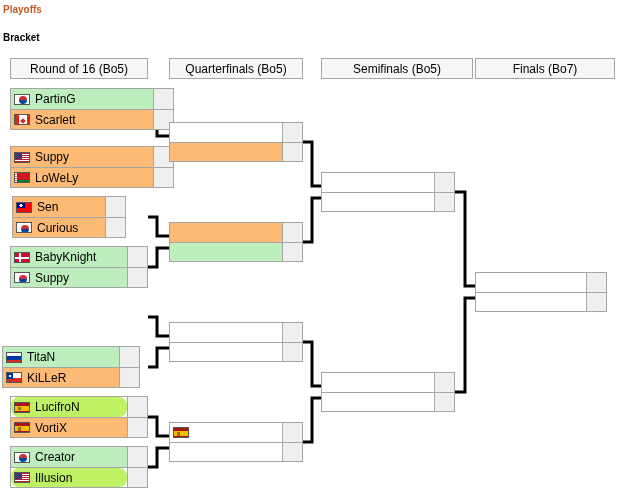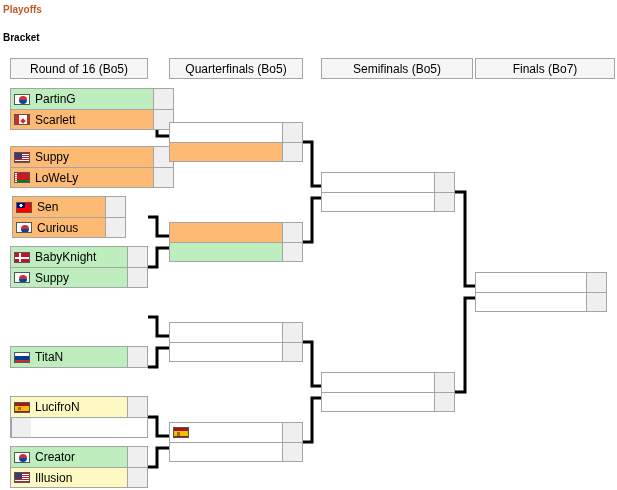--- a/index.html
+++ b/index.html
@@ -33,21 +33,21 @@
   }
   .slot { height: 20px; display: flex; align-items: stretch; }
   .small .slot { height: 19px; }
   .slot + .slot { border-top: 1px solid #a5a5a5; }
   .pcell {
     flex: 1; display: flex; align-items: center; gap: 5px;
     padding-left: 3px; overflow: hidden; background: #fff;
   }
   .pcell[data-race="p"] { background: #beeebe; }
   .pcell[data-race="z"] { background: #fdba74; }
-  .pcell[data-race="t"] { background: #fef9c3; }
+  .pcell[data-race="t"] { background: #bef264; border-radius: 8px; }
   .score {
     width: 20px; flex: none;
     border-left: 1px solid #a5a5a5;
     background: #efefef;
     font-size: 11px; text-align: center; line-height: 18px; color:#000;
   }
   .pname { font-size: 12px; color: #000; white-space: nowrap; }
   .flag {
     width: 16px; height: 11px; flex: none;
     border: 1px solid #555; position: relative; overflow: hidden;
@@ -197,39 +197,50 @@
     <div class="slot">
       <div class="pcell" data-race="p">
         <span class="flag" data-flag="kr"></span>
         <span class="pname">Suppy</span>
       </div>
       <div class="score"></div>
     </div>
   </div>
 
 
-  <div class="match" style="left:10px;top:346px;width:138px">
+  <div class="match" style="left:2px;top:346px;width:138px">
     <div class="slot">
       <div class="pcell" data-race="p">
         <span class="flag" data-flag="ru"></span>
         <span class="pname">TitaN</span>
+      </div>
+      <div class="score"></div>
+    </div>
+    <div class="slot">
+      <div class="pcell" data-race="z">
+        <span class="flag" data-flag="cl"></span>
+        <span class="pname">KiLLeR</span>
       </div>
       <div class="score"></div>
     </div>
   </div>
 
   <div class="match" style="left:10px;top:396px;width:138px">
     <div class="slot">
       <div class="pcell" data-race="t">
         <span class="flag" data-flag="es"></span>
         <span class="pname">LucifroN</span>
       </div>
       <div class="score"></div>
     </div>
     <div class="slot">
+      <div class="pcell" data-race="z">
+        <span class="flag" data-flag="es"></span>
+        <span class="pname">VortiX</span>
+      </div>
       <div class="score"></div>
     </div>
   </div>
 
   <div class="match" style="left:10px;top:446px;width:138px">
     <div class="slot">
       <div class="pcell" data-race="p">
         <span class="flag" data-flag="kr"></span>
         <span class="pname">Creator</span>
       </div>

